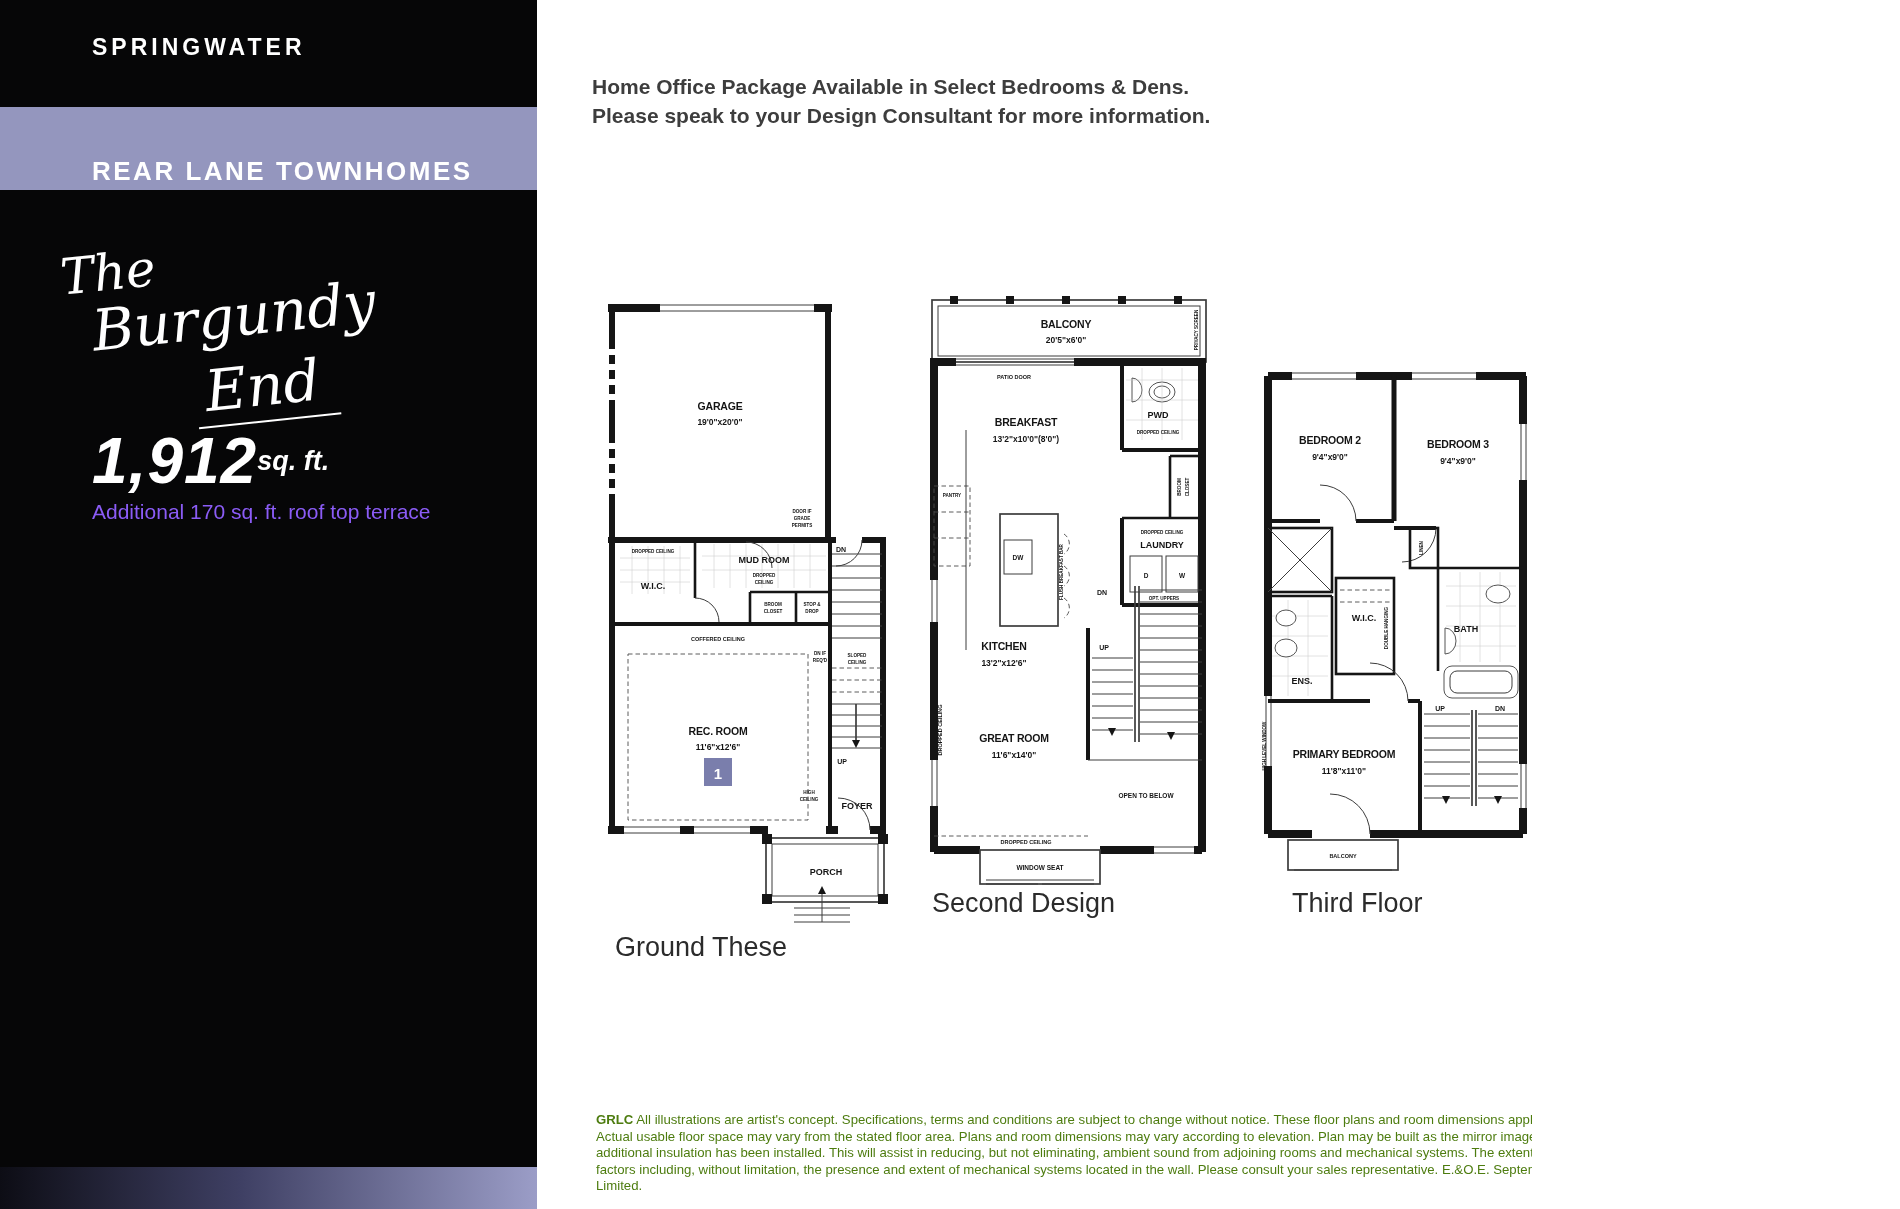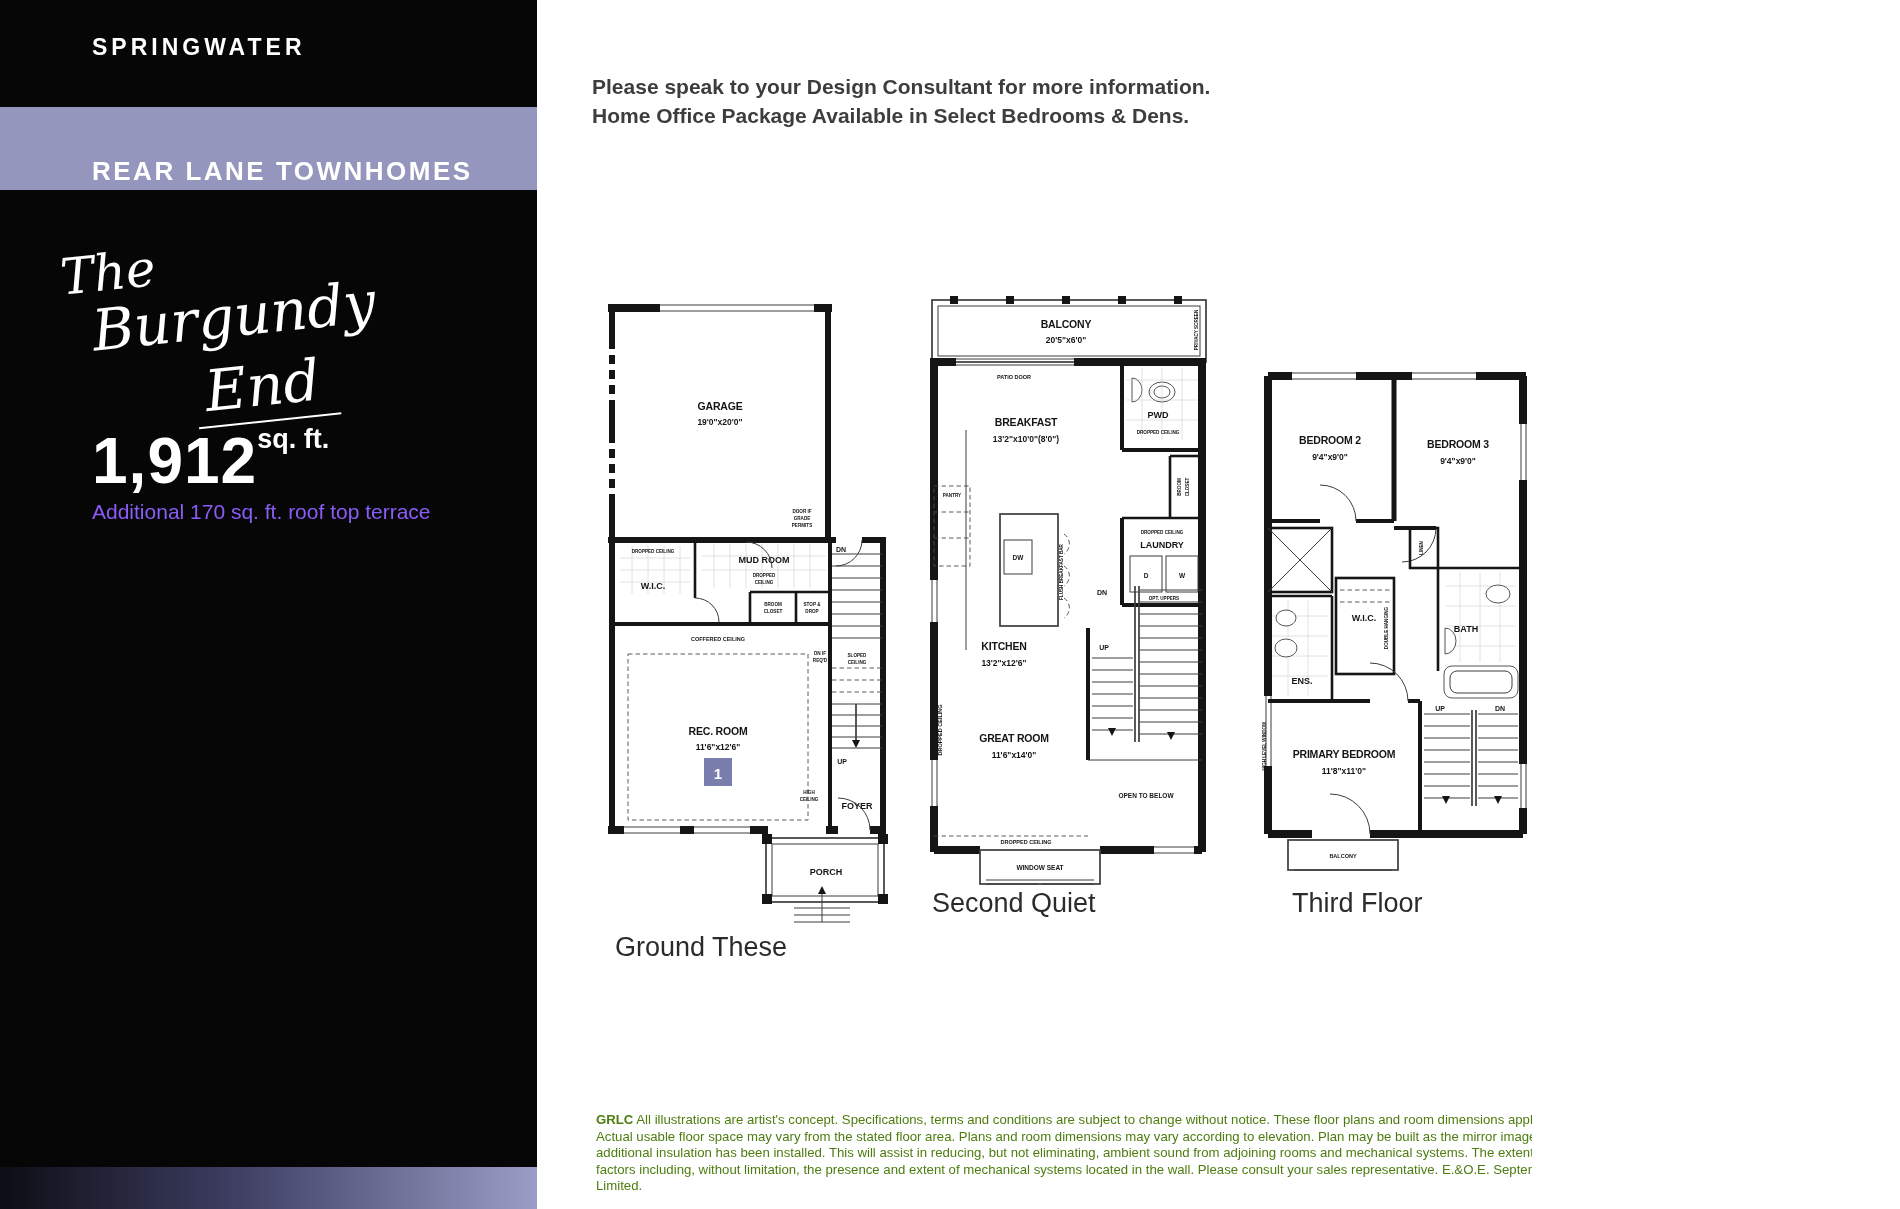--- a/index.html
+++ b/index.html
@@ -11,21 +11,21 @@
              letter-spacing:4px;}
   .band{position:absolute;left:0;top:107px;width:537px;height:83px;background:#9496BE;
         display:flex;align-items:center;}
   .band span{margin-left:92px;color:#ffffff;font-size:26px;font-weight:bold;letter-spacing:2.5px;margin-top:46px;}
   .script{position:absolute;left:28px;top:228px;width:470px;height:220px;color:#ffffff;
           font-family:"DejaVu Serif",serif;font-style:italic;transform:rotate(-6deg);}
   .script .s1{position:absolute;left:40px;top:0px;font-size:50px;}
   .script .s2{position:absolute;left:66px;top:52px;font-size:57px;}
   .script .s3{position:absolute;left:162px;top:124px;font-size:57px;border-bottom:2px solid #ffffff;
               padding:0 18px 2px 10px;}
-  .sqft{position:absolute;left:92px;top:424px;color:#ffffff;display:flex;align-items:flex-start;}
+  .sqft{position:absolute;left:92px;top:424px;color:#ffffff;display:flex;align-items:center;font-style:italic;}
   .sqft .num{font-size:64px;font-weight:bold;letter-spacing:1px;}
   .sqft .unit{font-size:27px;font-weight:bold;}
   .additional{position:absolute;left:92px;top:500px;color:#8b5cf6;font-size:21px;}
   .grad{position:absolute;left:0;top:1167px;width:537px;height:42px;
         background:linear-gradient(90deg,#0d0d15 0%,#3f4064 45%,#9b9dc7 100%);}
   
   .note{position:absolute;left:592px;top:72px;color:#3d3d3d;font-size:21px;font-weight:bold;
         line-height:29px;}
   
   .ptitle{position:absolute;color:#2b2b2b;font-size:27px;}
@@ -71,22 +71,22 @@
     </div>
     <div class="sqft">
       <span class="num">1,912</span>
       <span class="unit">sq. ft.</span>
     </div>
     <div class="additional">Additional 170 sq. ft. roof top terrace</div>
     <div class="grad"></div>
   </aside>
 
   <header class="note">
+    <div>Home Office Package Available in Select Bedrooms &amp; Dens.</div>
     <div>Please speak to your Design Consultant for more information.</div>
-    <div>Home Office Package Available in Select Bedrooms &amp; Dens.</div>
   </header>
 
   <svg style="left:598px;top:292px" width="295" height="635" viewBox="0 0 295 635">
     <g>
       <line x1="10" y1="16" x2="62" y2="16" class="wall w8"></line>
       <line x1="216" y1="16" x2="234" y2="16" class="wall w8"></line>
       <line x1="62" y1="13" x2="216" y2="13" class="thin"></line>
       <line x1="62" y1="19" x2="216" y2="19" class="thin"></line>
       <line x1="14" y1="14" x2="14" y2="48" class="wall w6"></line>
       <line x1="14" y1="48" x2="14" y2="112" class="dashw"></line>
@@ -325,21 +325,21 @@
       <text x="88" y="452" class="rn">GREAT ROOM</text>
       <text x="88" y="468" class="rd">11'6"x14'0"</text>
       <text x="176" y="305" class="t">DN</text>
       <text x="178" y="360" class="t">UP</text>
       <text x="220" y="508" class="sm">OPEN TO BELOW</text>
       <text x="100" y="554" class="xs">DROPPED CEILING</text>
       <text x="114" y="580" class="sm">WINDOW SEAT</text>
     </g>
     <line x1="8" y1="546" x2="162" y2="546" class="dash"></line>
   </svg>
-  <div class="ptitle" style="left:932px;top:888px">Second Quiet</div>
+  <div class="ptitle" style="left:932px;top:888px">Second Design</div>
 
   <svg style="left:1260px;top:366px" width="275" height="510" viewBox="0 0 275 510">
     <g>
       <line x1="8" y1="10" x2="266" y2="10" class="wall w8"></line>
       <rect x="32" y="5" width="64" height="10" fill="#ffffff"></rect>
       <line x1="32" y1="7" x2="96" y2="7" class="thin"></line>
         <line x1="32" y1="13" x2="96" y2="13" class="thin"></line>
       <rect x="152" y="5" width="64" height="10" fill="#ffffff"></rect>
       <line x1="152" y1="7" x2="216" y2="7" class="thin"></line>
         <line x1="152" y1="13" x2="216" y2="13" class="thin"></line>

